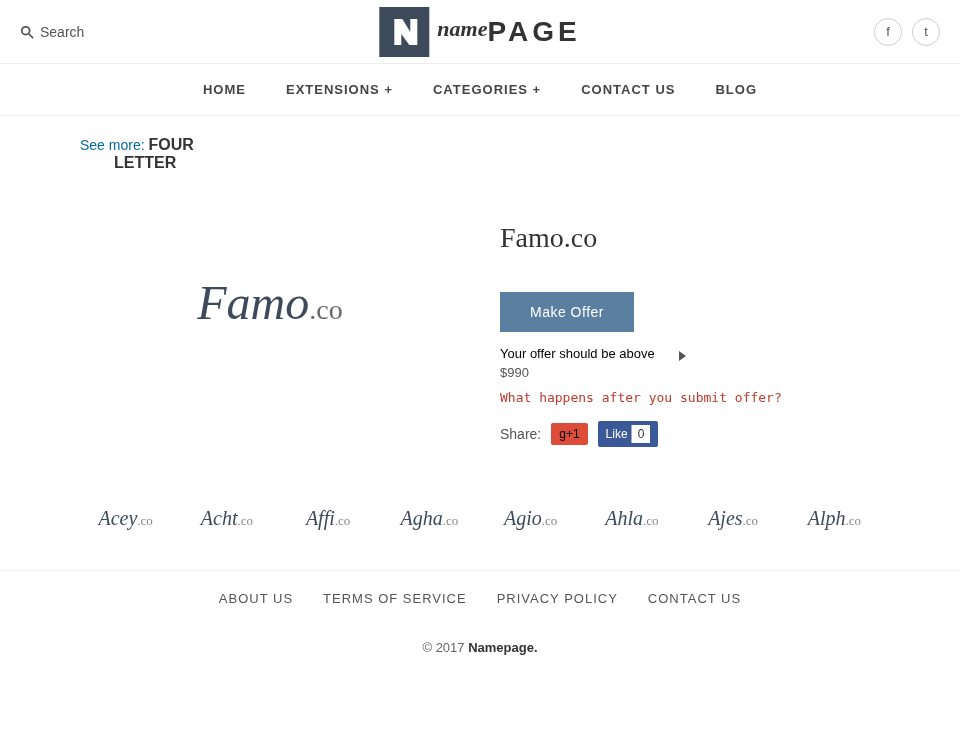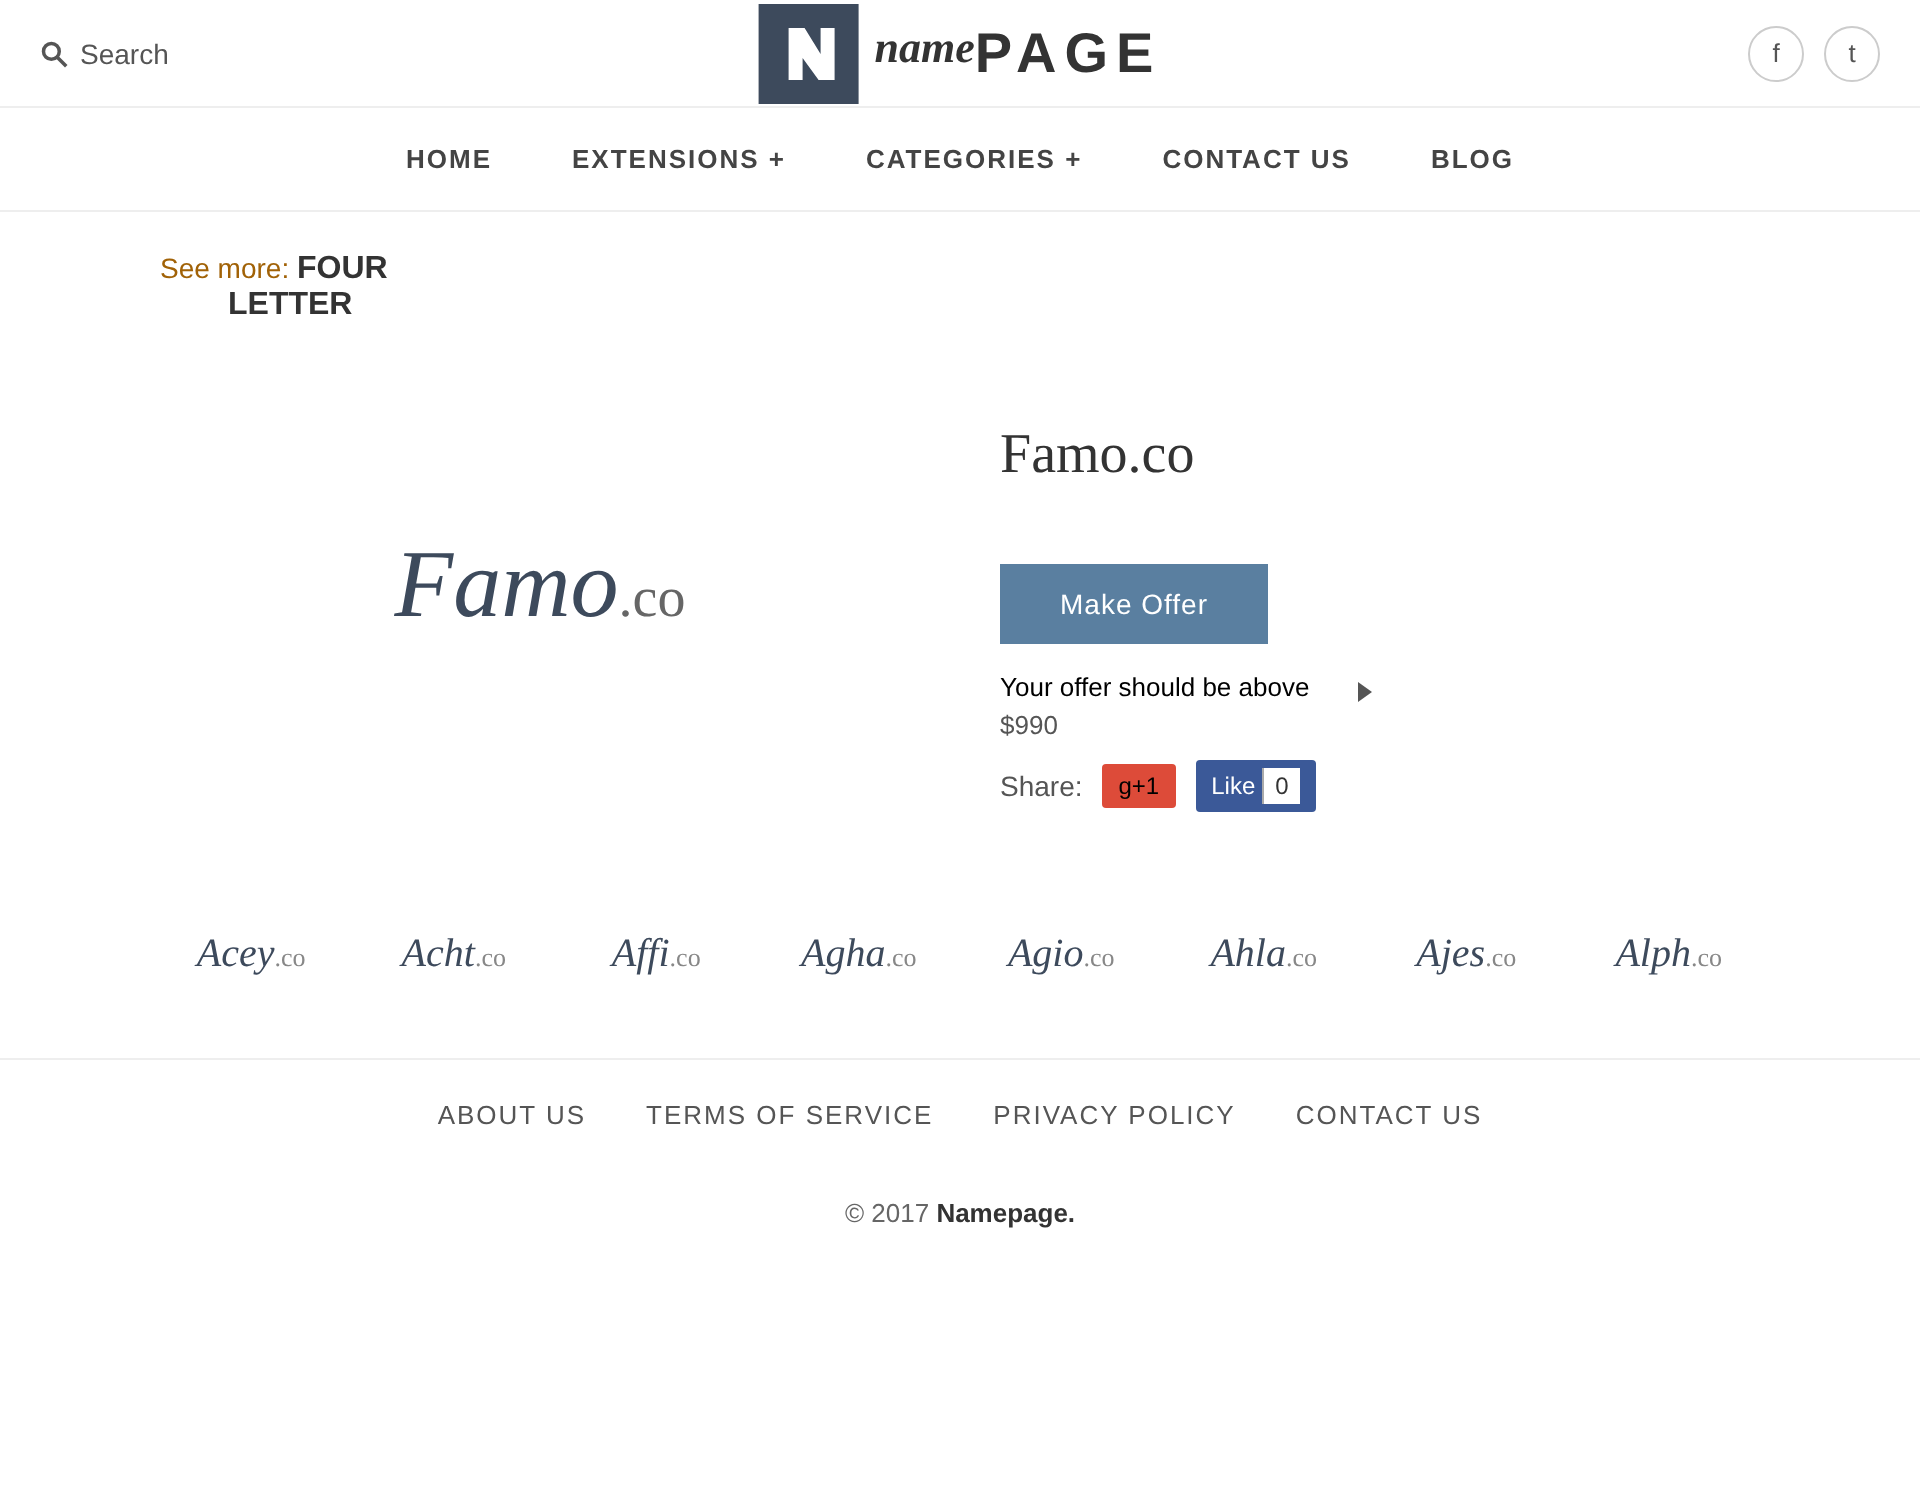--- a/index.html
+++ b/index.html
@@ -5,21 +5,21 @@
     * { margin: 0; padding: 0; box-sizing: border-box; }
     body { font-family: Arial, sans-serif; background: #fff; color: #333; width: 960px; }
 
     
     .header {
       display: flex;
       align-items: center;
       justify-content: space-between;
       padding: 10px 20px;
       border-bottom: 1px solid #eee;
-      height: 54px;
+      height: 64px;
     }
     .search-area {
       display: flex;
       align-items: center;
       gap: 6px;
       color: #555;
       font-size: 14px;
       cursor: pointer;
     }
     .search-icon-svg { width: 14px; height: 14px; }
@@ -98,21 +98,21 @@
       cursor: pointer;
       text-transform: uppercase;
     }
 
     
     .breadcrumb {
       padding: 20px 80px;
       font-size: 14px;
       color: #555;
     }
-    .breadcrumb .see-more { color: #a16207; }
+    .breadcrumb .see-more { color: #0369a1; }
     .breadcrumb .tag {
       font-weight: bold;
       font-size: 16px;
       color: #333;
     }
 
     
     .main-content {
       display: flex;
       padding: 20px 80px 40px;
@@ -349,20 +349,21 @@
   </div>
 
   <div class="domain-info">
     <h1 class="domain-title">Famo.co</h1>
     <button class="make-offer-btn">Make Offer</button>
     <div class="offer-hint">
       <span>Your offer should be above</span>
       <span class="arrow-right"></span>
     </div>
     <div class="offer-amount">$990</div>
+    <a class="submit-link">What happens after you submit offer?</a>
     <div class="share-row">
       <span class="share-label">Share:</span>
       <button class="gplus-btn">
         <span>g+1</span>
       </button>
       <button class="fb-like-btn">
         <span>Like</span>
         <span class="fb-count">0</span>
       </button>
     </div>

